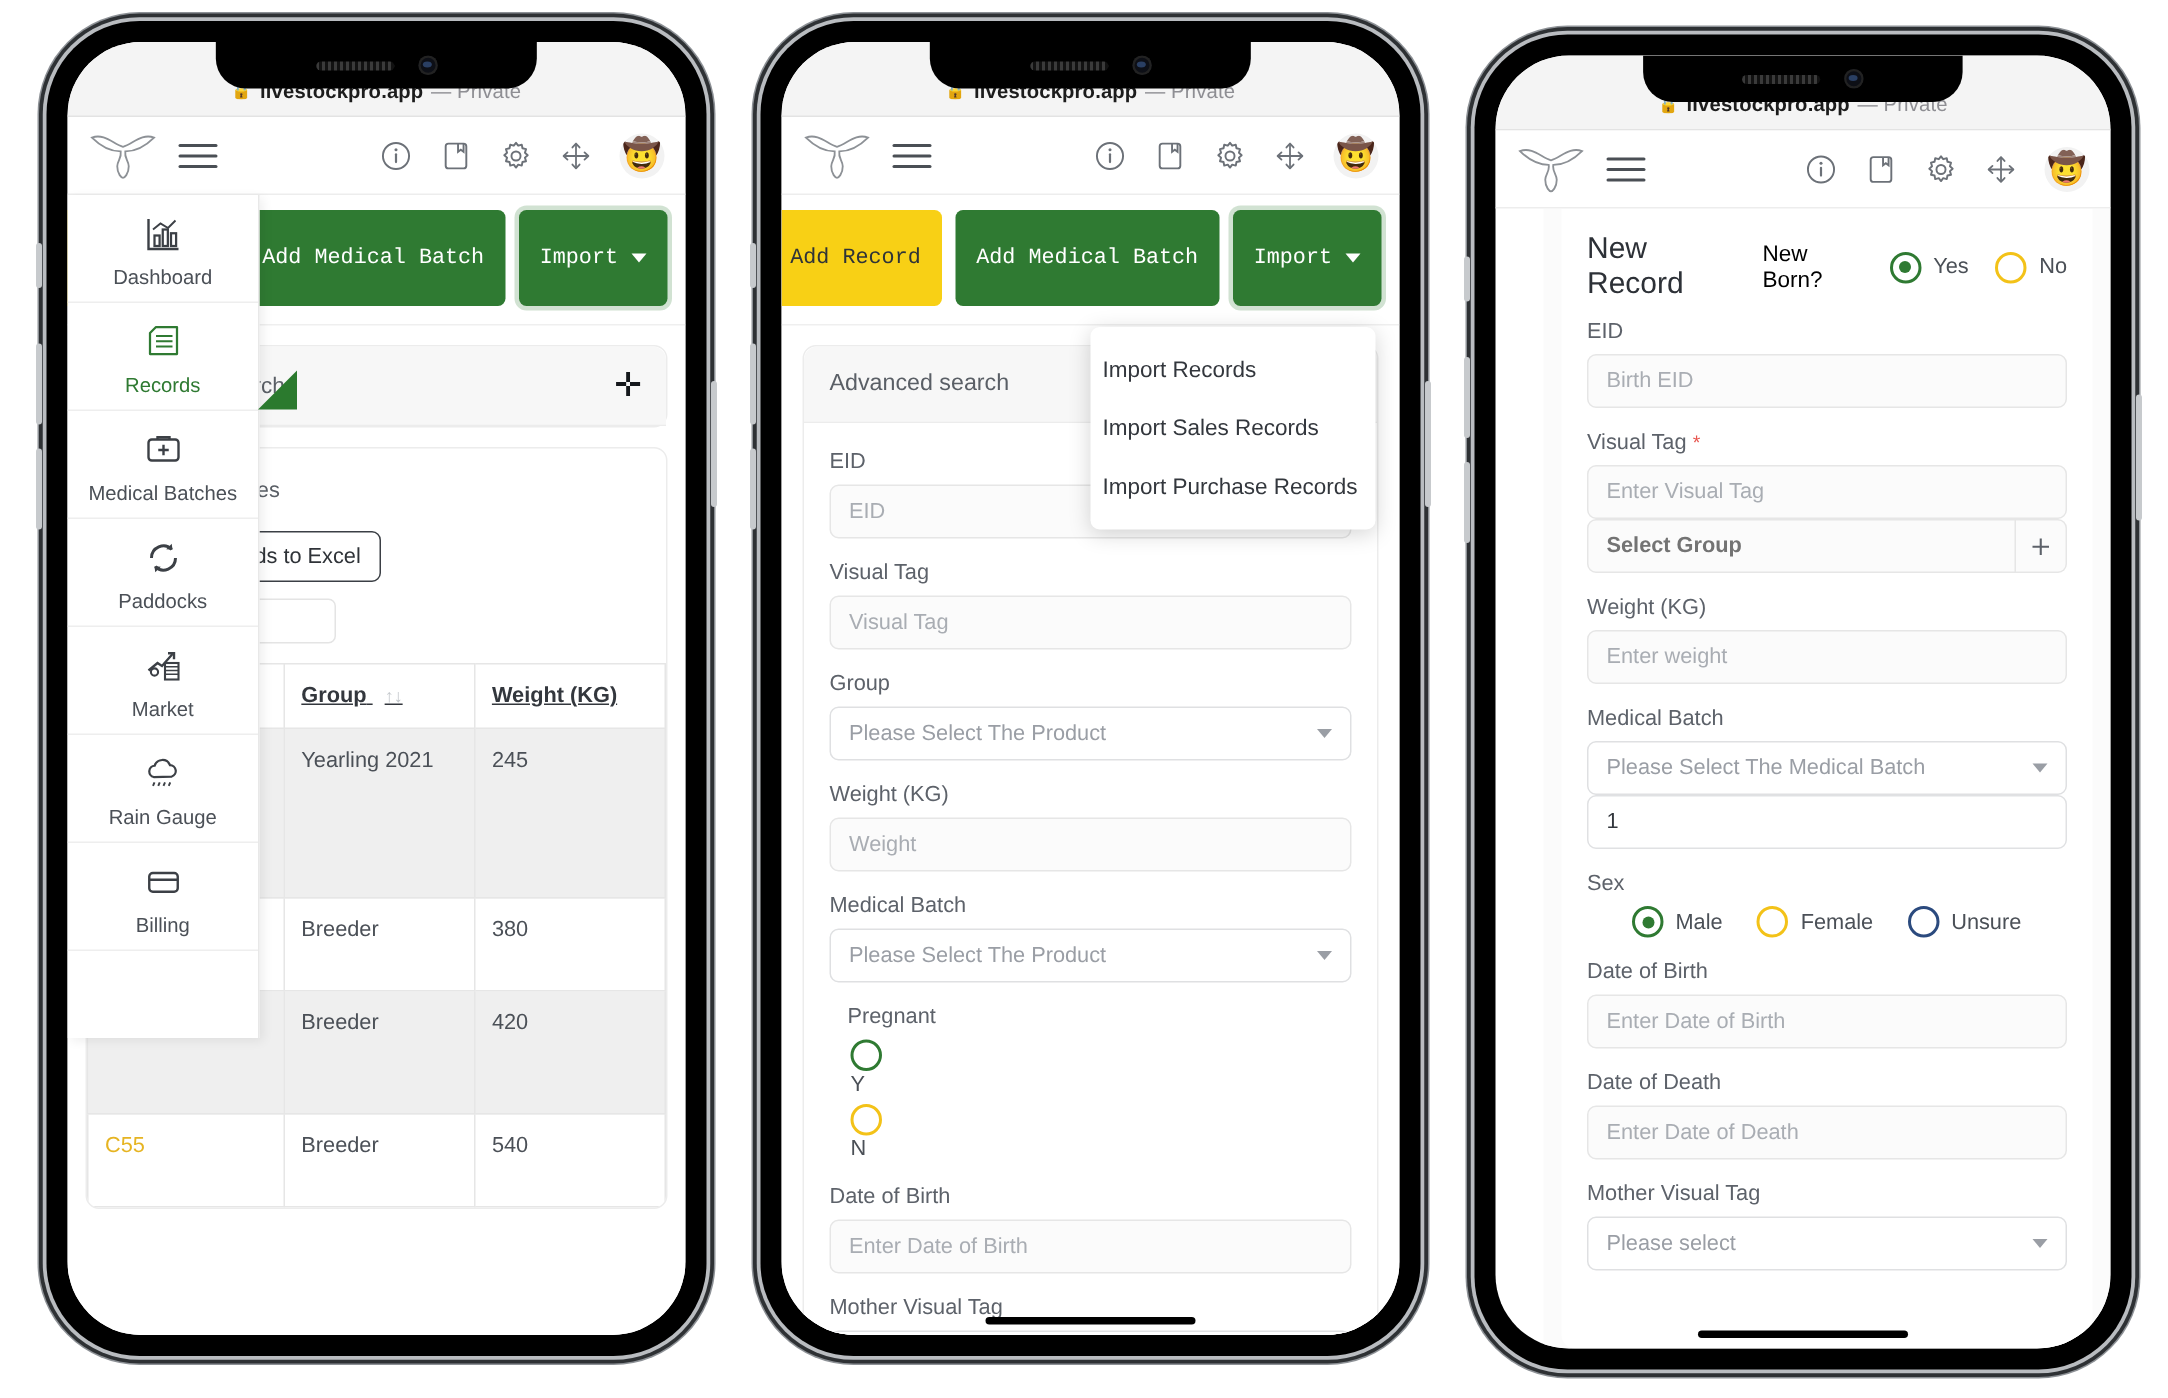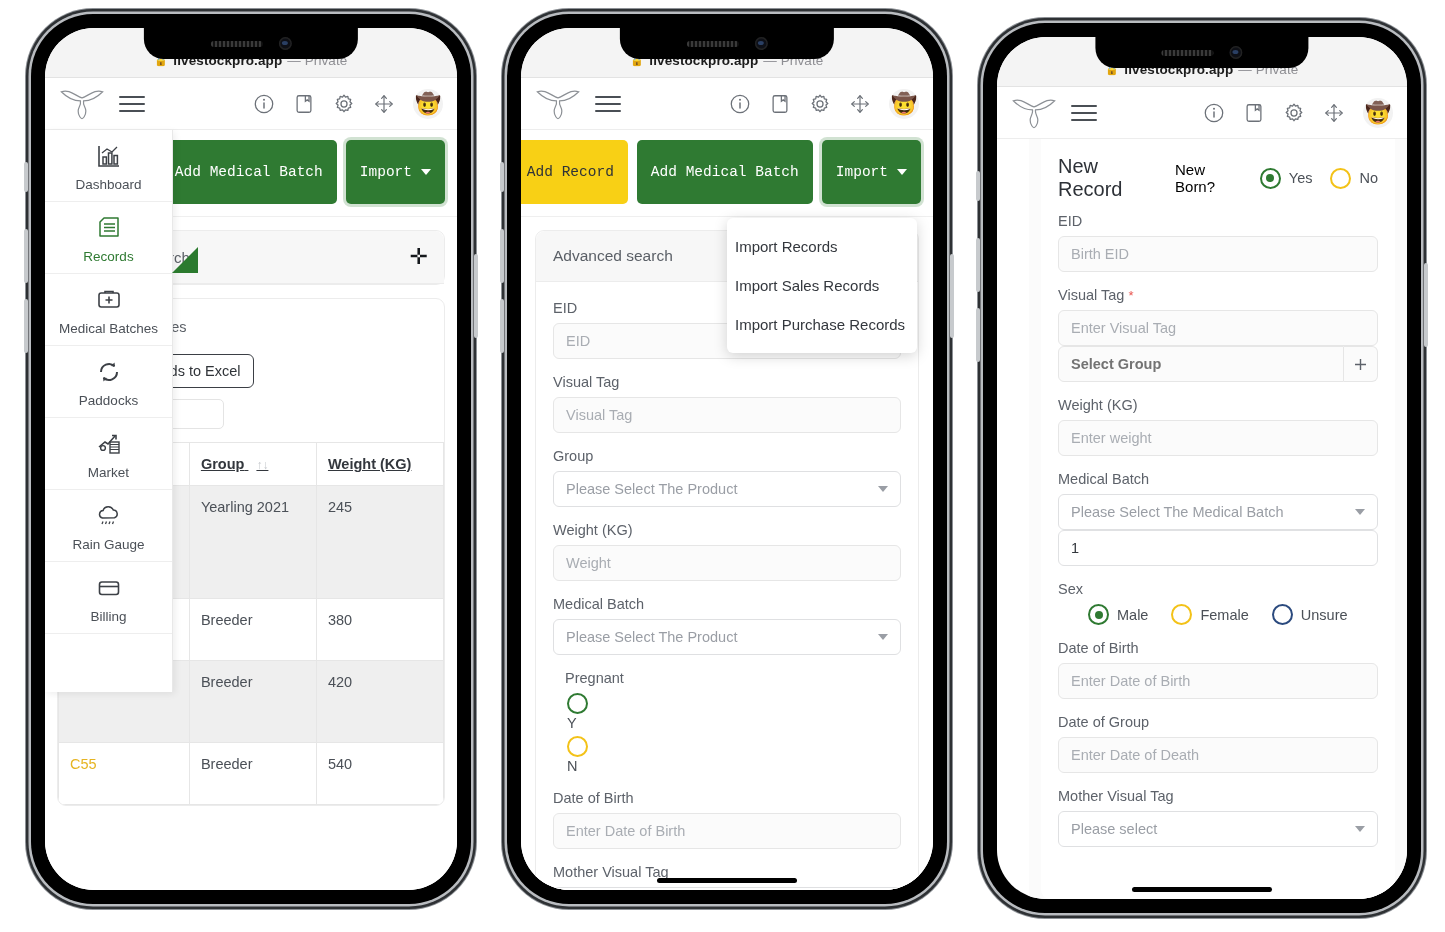--- a/index.html
+++ b/index.html
@@ -652,21 +652,21 @@
               </span>
               <span class="rgroup">
                 <span class="rdot blue"></span>
                 <span class="rlabel">Unsure</span>
               </span>
             </div>
 
             <div class="flabel">Date of Birth</div>
             <div class="finput">Enter Date of Birth</div>
 
-            <div class="flabel">Date of Group</div>
+            <div class="flabel">Date of Death</div>
             <div class="finput">Enter Date of Death</div>
 
             <div class="flabel">Mother Visual Tag</div>
             <div class="fselect">
               <span>Please select</span>
               <span class="dcaret"></span>
             </div>
           </div>
         </div>
       </div>

